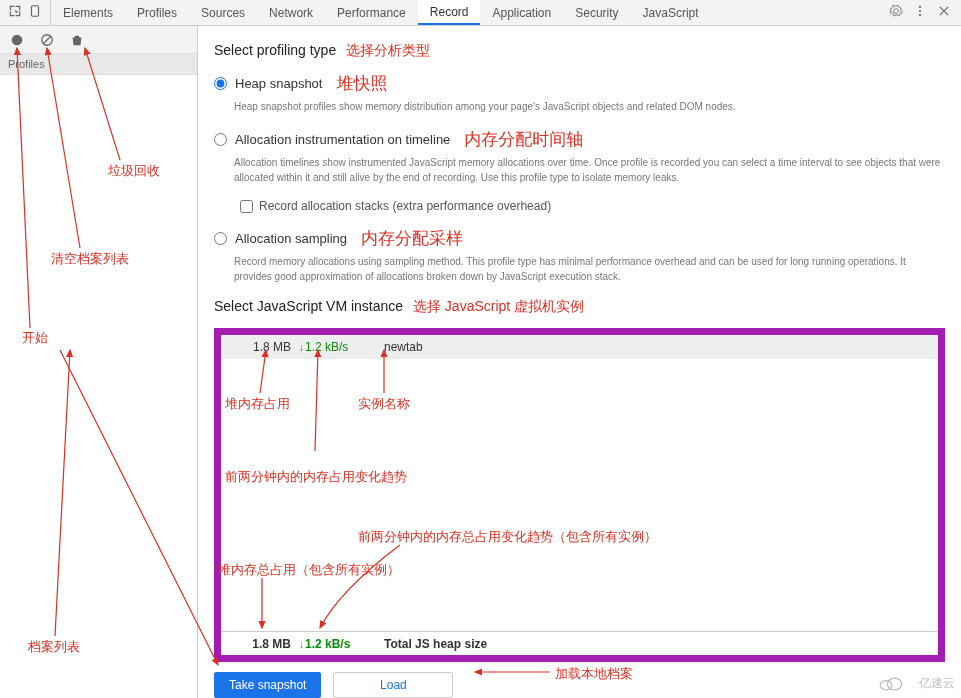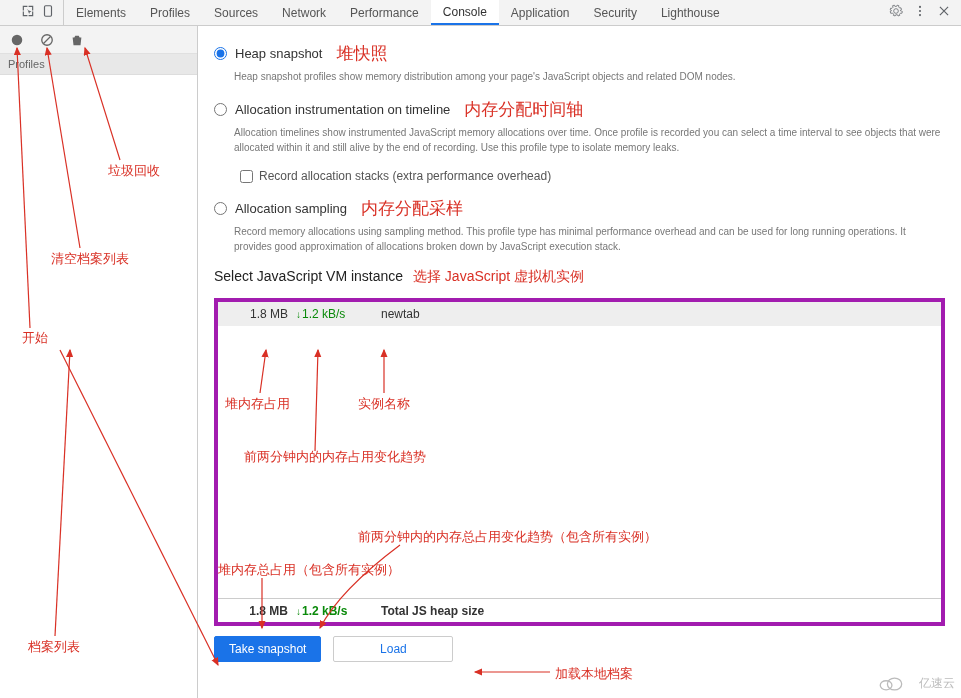--- a/index.html
+++ b/index.html
@@ -1,17 +1,17 @@
 <!DOCTYPE html>
 <html><head>
 <meta charset="utf-8">
 <style>
 * { box-sizing: border-box; margin: 0; padding: 0; }
 body { font-family: "Segoe UI", Arial, sans-serif; font-size: 12px; color: #333; background: #fff; width: 961px; height: 698px; position: relative; overflow: hidden; }
-.tab-bar { display: flex; align-items: center; height: 26px; border-bottom: 1px solid #ccc; background: #f3f3f3; padding-left: 13px; }
+.tab-bar { display: flex; align-items: center; height: 26px; border-bottom: 1px solid #ccc; background: #f3f3f3; }
 .tab-bar .tool-left { display: flex; align-items: center; gap: 6px; padding: 0 8px; border-right: 1px solid #ccc; height: 100%; }
 .tab-bar .tabs { display: flex; align-items: center; height: 100%; flex: 1; }
 .tab-bar .tab { padding: 0 12px; height: 100%; display: flex; align-items: center; color: #555; cursor: pointer; font-size: 12px; }
 .tab-bar .tab.active { border-bottom: 2px solid #1a73e8; color: #333; background: #fff; }
 .tab-bar .tool-right { display: flex; align-items: center; gap: 10px; padding: 0 10px; }
 .icon-svg { width: 14px; height: 14px; fill: #5f6368; }
 .main { display: flex; height: calc(100% - 26px); }
 .sidebar { width: 198px; border-right: 1px solid #ccc; background: #fff; }
 .sidebar-tools { display: flex; align-items: center; gap: 16px; padding: 6px 10px; height: 28px; border-bottom: 1px solid #e0e0e0; background: #f3f3f3; }
 .sidebar-tools .tool-icon { width: 14px; height: 14px; display: inline-flex; align-items: center; justify-content: center; cursor: pointer; }
@@ -19,21 +19,21 @@
 .content { flex: 1; padding: 16px 16px 10px 16px; overflow: auto; position: relative; }
 .section-title { font-size: 14px; color: #222; margin-bottom: 12px; }
 .section-title .cn { color: #d93025; margin-left: 6px; font-size: 14px; }
 .option-row { display: flex; align-items: center; gap: 8px; margin-bottom: 2px; font-size: 13px; }
 .option-row input[type=radio] { accent-color: #1a73e8; }
 .option-row .cn { color: #d93025; margin-left: 6px; font-size: 17px; }
 .option-desc { color: #777; font-size: 10px; margin: 4px 0 14px 20px; line-height: 1.5; }
 .checkbox-row { margin: 2px 0 14px 26px; display: flex; align-items: center; gap: 6px; color: #555; font-size: 12px; }
 .checkbox-row input[type=checkbox] { accent-color: #1a73e8; }
 .vm-section { margin-top: 8px; }
-.vm-table { border: 4px solid #a21caf; margin-top: 10px; }
+.vm-table { border: 7px solid #a21caf; margin-top: 10px; }
 .vm-row { display: flex; align-items: center; height: 24px; padding: 0 8px; font-size: 12px; }
 .vm-row.header { background: #eee; }
 .vm-row.footer { background: #fff; font-weight: 600; border-top: 1px solid #ccc; }
 .vm-body { height: 272px; background: #fff; }
 .col-size { width: 70px; text-align: right; padding-right: 8px; }
 .col-rate { width: 65px; color: #0a8a0a; text-align: left; }
 .col-rate::before { content: "↓"; font-size: 10px; margin-right: 1px; }
 .col-name { padding-left: 20px; color: #333; }
 .buttons-row { display: flex; gap: 12px; margin-top: 10px; align-items: center; }
 .btn { height: 26px; padding: 0 14px; border-radius: 2px; font-size: 12px; cursor: pointer; display: inline-flex; align-items: center; justify-content: center; }
@@ -58,24 +58,24 @@
     <span><svg class="icon-svg" viewBox="0 0 24 24">
           <rect x="6" y="3" width="12" height="18" rx="2" fill="none" stroke="#5f6368" stroke-width="2"></rect>
         </svg></span>
   </div>
   <div class="tabs">
     <div class="tab">Elements</div>
     <div class="tab">Profiles</div>
     <div class="tab">Sources</div>
     <div class="tab">Network</div>
     <div class="tab">Performance</div>
-    <div class="tab active">Console</div>
+    <div class="tab active">Record</div>
     <div class="tab">Application</div>
     <div class="tab">Security</div>
-    <div class="tab">Lighthouse</div>
+    <div class="tab">JavaScript</div>
   </div>
   <div class="tool-right">
     <span><svg class="icon-svg" viewBox="0 0 24 24">
           <path d="M12 8a4 4 0 100 8 4 4 0 000-8zm9 4l2 1-1 3-2-.5-2 2 .5 2-3 1-1-2h-3l-1 2-3-1 .5-2-2-2L3 16l-1-3 2-1v-1l-2-1 1-3 2 .5 2-2L6 3l3-1 1 2h3l1-2 3 1-.5 2 2 2 2-.5 1 3-2 1v1z" fill="none" stroke="#5f6368" stroke-width="1.3"></path>
         </svg></span>
     <span><svg class="icon-svg" viewBox="0 0 24 24">
           <circle cx="12" cy="5" r="1.8"></circle>
           <circle cx="12" cy="12" r="1.8"></circle>
           <circle cx="12" cy="19" r="1.8"></circle>
         </svg></span>
@@ -103,20 +103,24 @@
       <span class="tool-icon">
           <svg viewBox="0 0 16 16" width="14" height="14">
             <path d="M3 5h10l-1 9H4L3 5zm3-2h4l1 2H5l1-2z" fill="#666"></path>
           </svg>
         </span>
     </div>
     <div class="profiles-header">Profiles</div>
   </div>
 
   <div class="content">
+    <div class="section-title">
+      <span>Select profiling type</span>
+      <span class="cn">选择分析类型</span>
+    </div>
 
     <div class="option-row">
       <input type="radio" name="pt" checked="" style="">
       <span>Heap snapshot</span>
       <span class="cn">堆快照</span>
     </div>
     <div class="option-desc">Heap snapshot profiles show memory distribution among your page's JavaScript objects and related DOM nodes.</div>
 
     <div class="option-row">
       <input type="radio" name="pt" style="">
@@ -161,21 +165,21 @@
       <button class="btn btn-secondary">Load</button>
     </div>
   </div>
 </div>
 
 <div class="annot" style="left:22px; top:329px;">开始</div>
 <div class="annot" style="left:51px; top:250px;">清空档案列表</div>
 <div class="annot" style="left:108px; top:162px;">垃圾回收</div>
 <div class="annot" style="left:28px; top:638px;">档案列表</div>
 <div class="annot" style="left:225px; top:395px;">堆内存占用</div>
-<div class="annot" style="left:225px; top:448px;margin-left:19px;">前两分钟内的内存占用变化趋势</div>
+<div class="annot" style="left:225px; top:468px;">前两分钟内的内存占用变化趋势</div>
 <div class="annot" style="left:358px; top:395px;">实例名称</div>
 <div class="annot" style="left:358px; top:528px;">前两分钟内的内存总占用变化趋势（包含所有实例）</div>
 <div class="annot" style="left:218px; top:561px;">堆内存总占用（包含所有实例）</div>
 <div class="annot" style="left:555px; top:665px;">加载本地档案</div>
 
 <svg class="arrow" style="left:0;top:0;width:961px;height:698px;">
   <defs>
       <marker id="ah" markerWidth="8" markerHeight="8" refX="6" refY="3" orient="auto">
         <path class="head" d="M0,0 L7,3 L0,6 z"></path>
       </marker>

